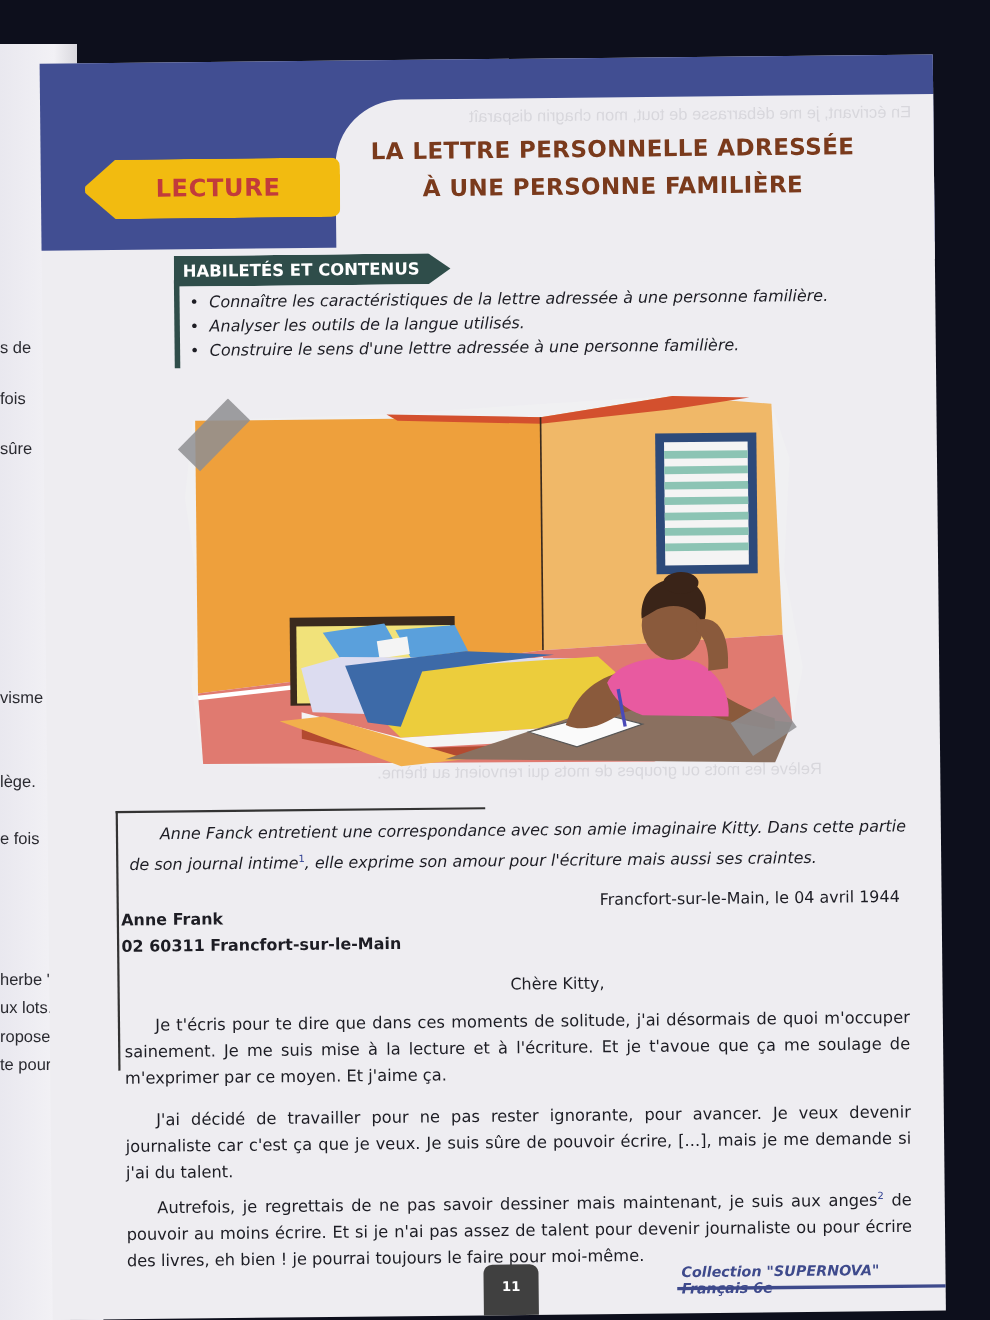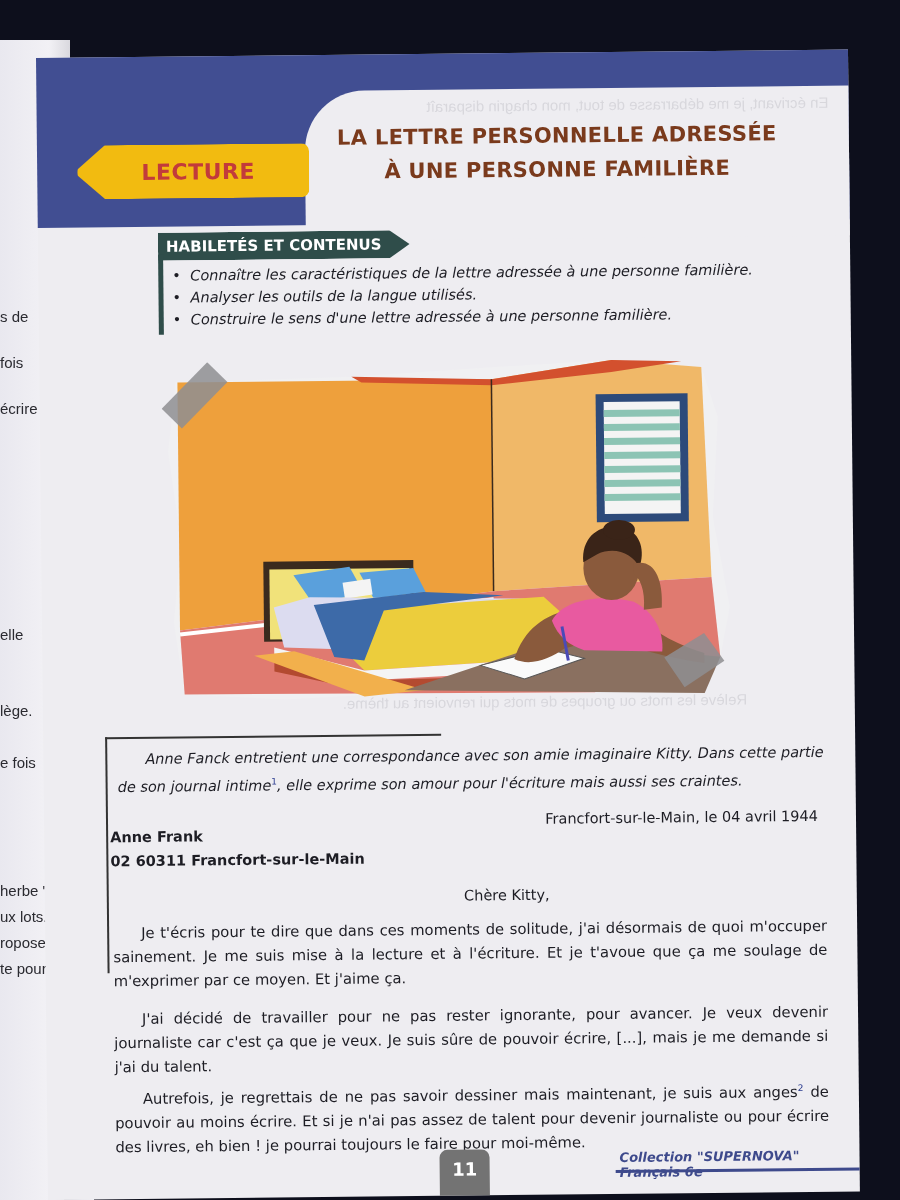--- a/index.html
+++ b/index.html
@@ -98,39 +98,39 @@
   .sender { font-weight: bold; font-size: 14.5px; color: #1d1d24; padding-left: 4px; line-height: 24px; margin-top: -6px; }
   .salute { text-align: center; font-size: 14.5px; color: #1d1d24; margin-top: 18px; padding-left: 80px; }
   .body-p {
     font-size: 14.8px; line-height: 24px; color: #1d1d24; text-indent: 28px; margin: 14px 0 0 6px;
     text-align: justify;
   }
   .body-p.tight { margin-top: 4px; }
   
   .pagenum {
     position: absolute; left: 392px; top: 1096px; width: 50px; height: 46px;
-    background: #737373; border-radius: 8px 8px 0 0;
-    color: #fff; font-weight: bold; font-size: 18px; text-align: center; line-height: 40px;
+    background: #404040; border-radius: 8px 8px 0 0;
+    color: #fff; font-weight: bold; font-size: 12px; text-align: center; line-height: 40px;
   }
   .collection {
     position: absolute; left: 572px; top: 1098px; font-style: italic; color: #3e4a8c;
     font-size: 13px; font-weight: bold;
   }
   .coll-line {
     position: absolute; left: 568px; top: 1118px; width: 244px; height: 3px; background: #3e4a8c;
   }
 </style>
 </head>
 <body>
 
 <div class="left-page">
   <div class="frag" style="top:268px">s de</div>
   <div class="frag" style="top:314px">fois</div>
-  <div class="frag" style="top:360px">écrire</div>
-  <div class="frag" style="top:586px">elle</div>
+  <div class="frag" style="top:360px">sûre</div>
+  <div class="frag" style="top:586px">visme</div>
   <div class="frag" style="top:662px">lège.</div>
   <div class="frag" style="top:714px">e fois</div>
   <div class="frag" style="top:842px">herbe "</div>
   <div class="frag" style="top:868px">ux lots.</div>
   <div class="frag" style="top:894px">roposer</div>
   <div class="frag" style="top:920px">te pour</div>
 </div>
 <div class="spine"></div>
 
 <div class="page">

